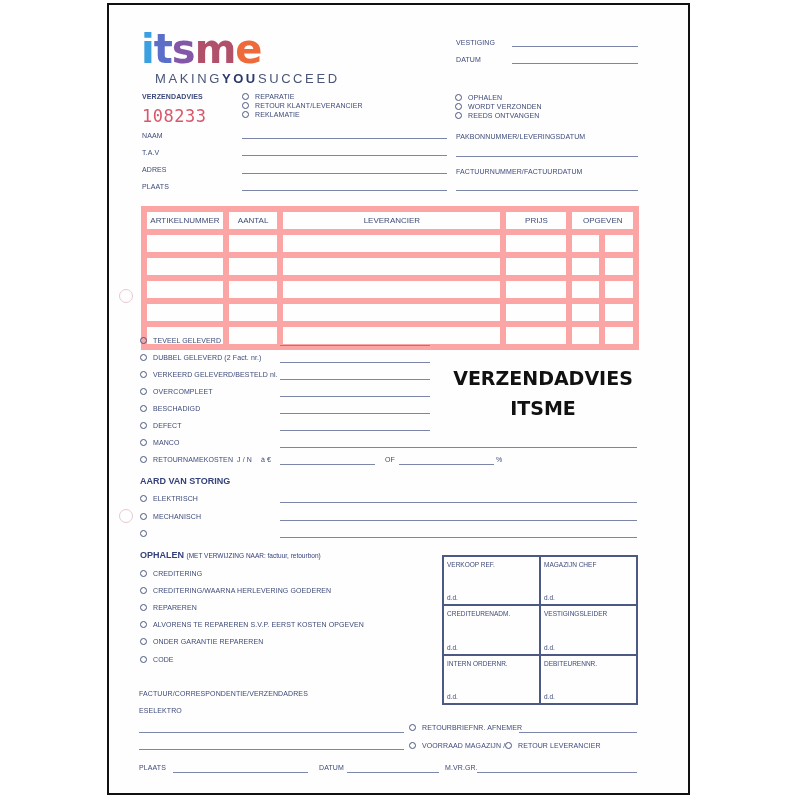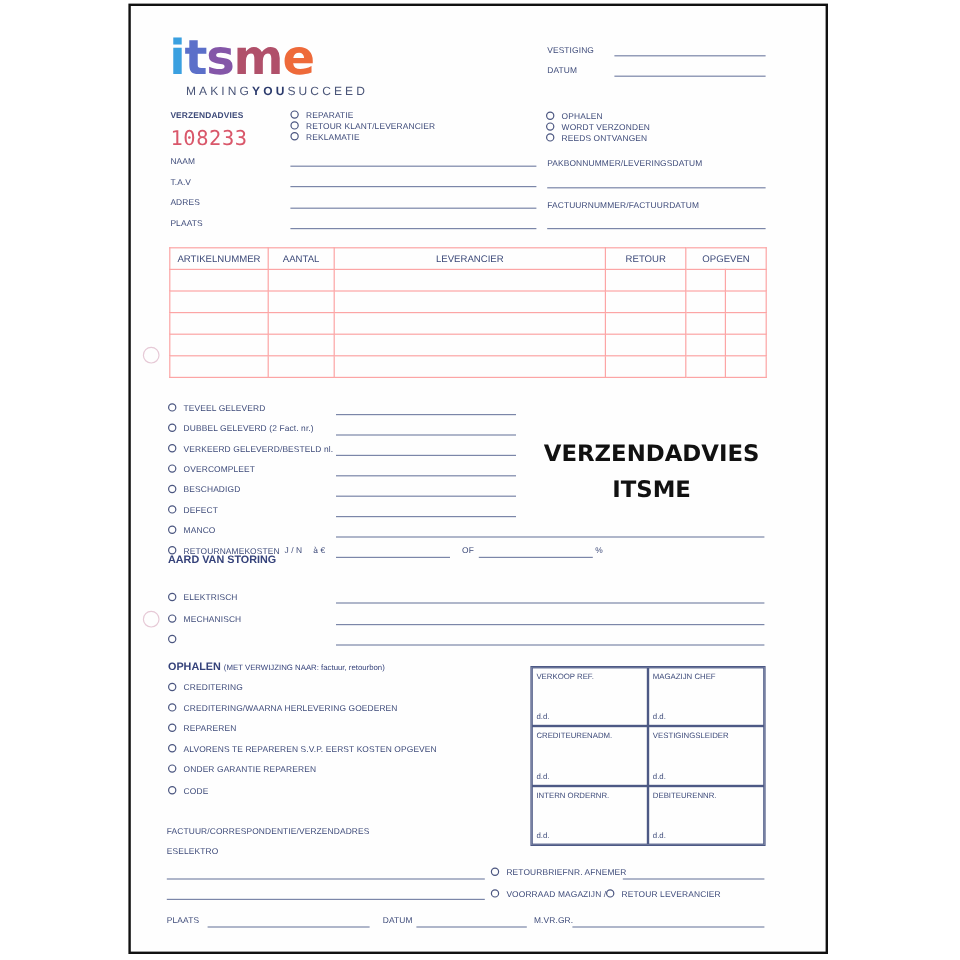--- a/index.html
+++ b/index.html
@@ -7,26 +7,26 @@
          font-family:"Liberation Sans", "DejaVu Sans", sans-serif; color:#3c4a78; }
   .sheet { position:absolute; left:107px; top:3px; width:583px; height:792px;
            border:2px solid #111; background:#fefefe; box-sizing:border-box; }
   .lbl { position:absolute; font-size:7px; color:#3d4a79; letter-spacing:0.1px; white-space:nowrap; }
   .line { position:absolute; height:0; border-top:1px solid #7b86a8; }
   .radio { display:inline-block; width:5px; height:5px; border:1px solid #4b5680; border-radius:50%; margin-right:6px; vertical-align:middle; position:relative; top:-1px; }
   
   .logo { position:absolute; left:32px; top:24px; font-family:"DejaVu Sans", sans-serif; font-weight:bold; font-size:40px; letter-spacing:-1px; line-height:40px; }
   .logo .c1 { color:#3aa0e0; } .logo .c2 { color:#5b6fc9; } .logo .c3 { color:#8456a8; }
   .logo .c4 { color:#b0506a; } .logo .c5 { color:#ee6a3a; }
-  .tagline { position:absolute; left:46px; top:66px; font-size:10px; letter-spacing:2.6px; color:#4a5578; }
+  .tagline { position:absolute; left:46px; top:66px; font-size:13px; letter-spacing:2.6px; color:#4a5578; }
   .tagline b { color:#2b3a6c; }
   .docnum { position:absolute; left:33px; top:101px; font-family:"DejaVu Sans Mono", monospace; font-size:17px; color:#d9576a; letter-spacing:0.5px; }
   
   table.items { position:absolute; left:32px; top:201px; width:498px; border-collapse:collapse; }
-  table.items td, table.items th { border:1px solid #fca5a5; height:17px; padding:0; font-size:8px; font-weight:normal; color:#3d4a79; }
+  table.items td, table.items th { border:6px solid #fca5a5; height:17px; padding:0; font-size:8px; font-weight:normal; color:#3d4a79; }
   table.items th { height:17px; text-align:center; }
   
   .bighead { position:absolute; left:320px; top:358px; width:228px; text-align:center; font-family:"DejaVu Sans", sans-serif; font-weight:bold; font-size:19px; color:#111; line-height:30px; }
   .section { position:absolute; font-size:9px; font-weight:bold; color:#35427a; white-space:nowrap; }
   .section small { font-size:6.5px; font-weight:normal; }
   
   .sig { position:absolute; left:333px; top:550px; width:194px; height:148px; border:1px solid #4d5985; display:grid; grid-template-columns:1fr 1fr; grid-template-rows:1fr 1fr 1fr; }
   .sig .cell { border:1px solid #4d5985; position:relative; font-size:6.5px; color:#3d4a79; }
   .sig .cell .t { position:absolute; left:3px; top:4px; }
   .sig .cell .dd { position:absolute; left:3px; bottom:3px; }
@@ -80,21 +80,21 @@
         <col style="width:227px">
         <col style="width:67px">
         <col style="width:33px">
         <col style="width:34px">
     </colgroup>
     <tbody>
         <tr>
       <th>ARTIKELNUMMER</th>
       <th>AANTAL</th>
       <th>LEVERANCIER</th>
-      <th>RETOUR</th>
+      <th>PRIJS</th>
       <th colspan="2">OPGEVEN</th>
     </tr>
     <tr>
           <td></td>
           <td></td>
           <td></td>
           <td></td>
           <td></td>
           <td></td>
         </tr>
@@ -154,21 +154,21 @@
   <div class="line" style="left:171px; top:459px; width:95px;"></div>
   <div class="lbl" style="left:276px; top:451px;">OF</div>
   <div class="line" style="left:290px; top:459px; width:95px;"></div>
   <div class="lbl" style="left:387px; top:451px;">%</div>
 
   <div class="bighead">
     <div>VERZENDADVIES</div>
     <div>ITSME</div>
   </div>
 
-  <div class="section" style="left:31px; top:456px;">AARD VAN STORING</div>
+  <div class="section" style="left:31px; top:471px;">AARD VAN STORING</div>
   <div class="lbl" style="left:31px; top:490px;"><span class="radio"></span><span>ELEKTRISCH</span></div>
   <div class="line" style="left:171px; top:497px; width:357px;"></div>
   <div class="lbl" style="left:31px; top:508px;"><span class="radio"></span><span>MECHANISCH</span></div>
   <div class="line" style="left:171px; top:515px; width:357px;"></div>
   <div class="lbl" style="left:31px; top:525px;"><span class="radio"></span><span></span></div>
   <div class="line" style="left:171px; top:532px; width:357px;"></div>
 
   <div class="section" style="left:31px; top:545px;"><span>OPHALEN</span> <small>(MET VERWIJZING NAAR: factuur, retourbon)</small></div>
   <div class="lbl" style="left:31px; top:565px;"><span class="radio"></span><span>CREDITERING</span></div>
   <div class="lbl" style="left:31px; top:582px;"><span class="radio"></span><span>CREDITERING/WAARNA HERLEVERING GOEDEREN</span></div>

